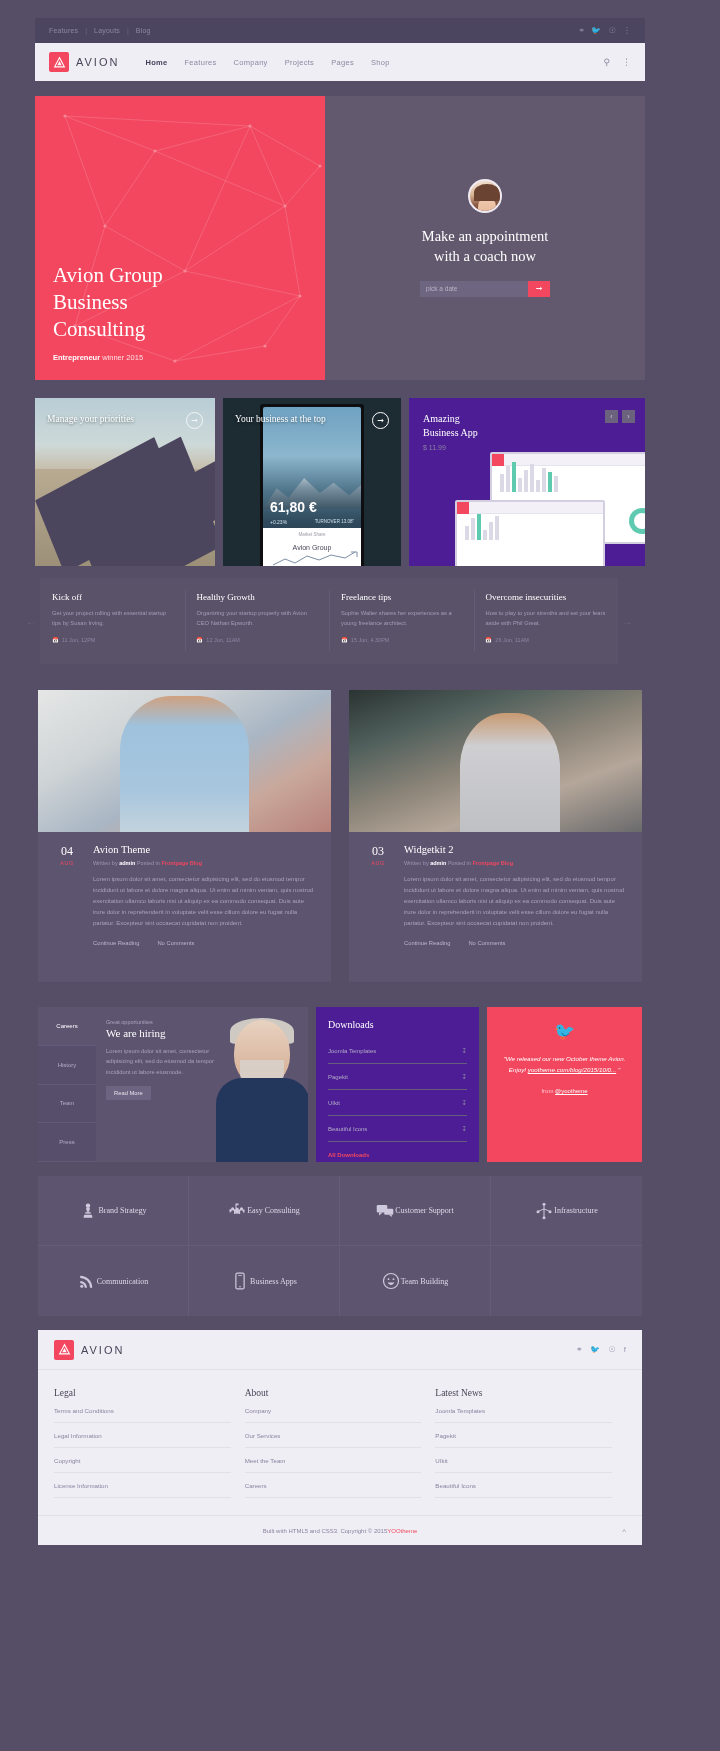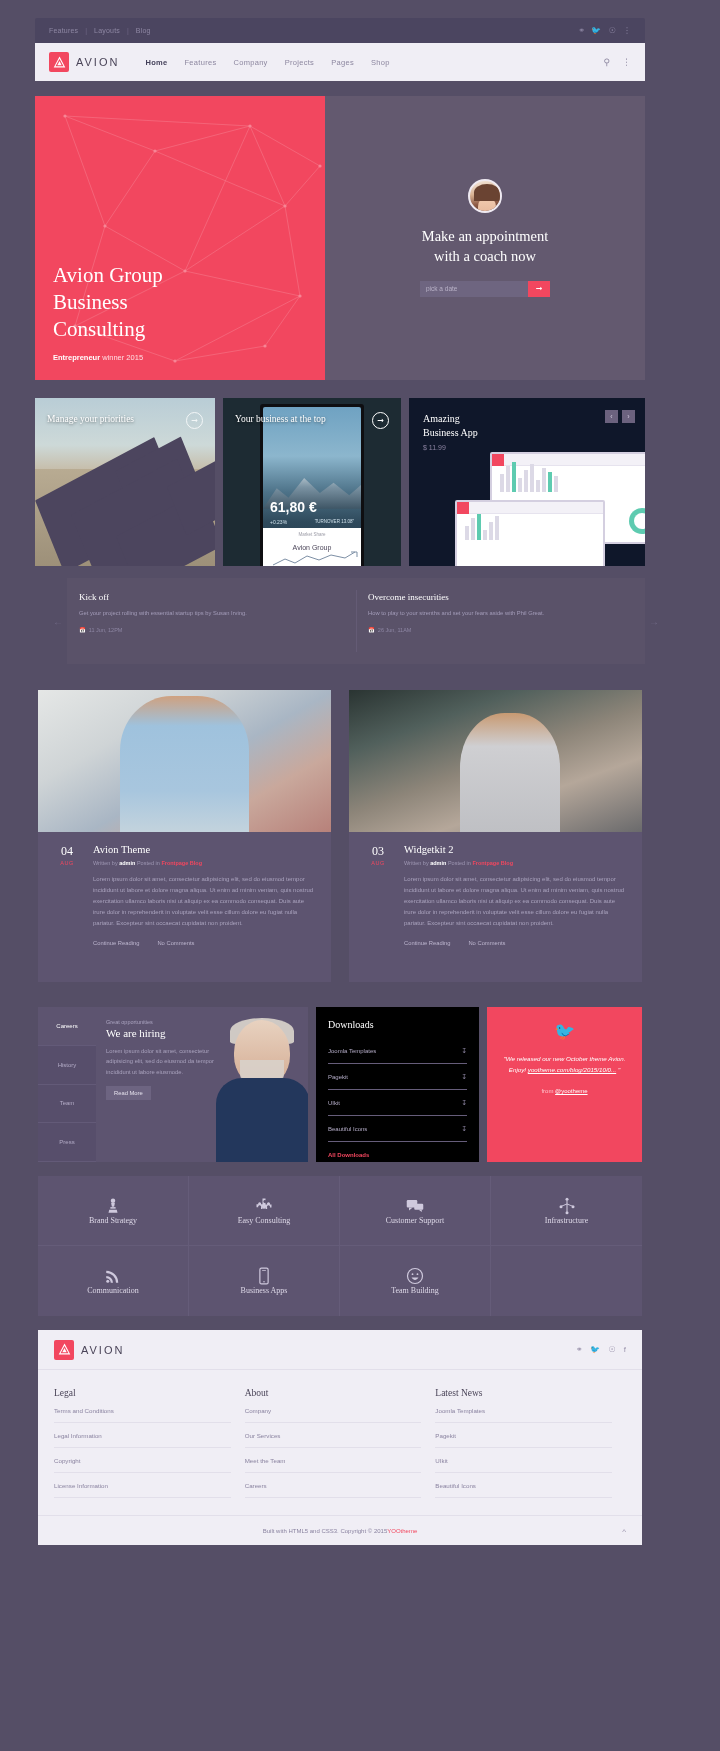--- a/index.html
+++ b/index.html
@@ -99,21 +99,21 @@
   .appt-btn {
     width: 22px; background: #f2475f; border: none; color: #fff; font-size: 8px;
     cursor: pointer; display:flex; align-items:center; justify-content:center;
   }
 
   
   .showcase { position: absolute; left: 35px; top: 398px; width: 610px; height: 168px; display: flex; gap: 8px; }
   .sc { position: relative; overflow: hidden; }
   .sc1 { width: 180px; background: #3b4348; }
   .sc2 { width: 178px; background: #1d2b33; }
-  .sc3 { flex: 1; background: #0f172a; text-decoration: underline; }
+  .sc3 { flex: 1; background: #4c1d95; text-decoration: underline; }
   .sc-label {
     position: absolute; left: 12px; top: 16px; color: #fff;
     font-family: "Liberation Serif", serif; font-size: 9.5px; z-index: 5;
     text-shadow: 0 1px 3px rgba(0,0,0,.5);
   }
   .sc-arrow {
     position: absolute; top: 14px; color: #fff; width: 17px; height: 17px;
     border: 1.3px solid #fff; border-radius: 50%; display: flex;
     align-items: center; justify-content: center; font-size: 8px; z-index: 6;
   }
@@ -165,21 +165,21 @@
   .s-big { right:0; top:0; width:175px; height:92px; }
   .s-small { left:0; bottom:0; width:150px; height:72px; }
   .dash-hdr { height:12px; background:#f3f1f7; border-bottom:1px solid #e6e3ee; display:flex; align-items:center; }
   .dash-logo { width:12px; height:12px; background:#f2475f; }
   .bars { display:flex; align-items:flex-end; gap:2px; height:32px; padding:6px 8px; }
   .bars i { width:4px; background:#dcd9e6; display:block; }
   .bars i.t { background:#5ecbb0; }
   .donut { width:26px; height:26px; border-radius:50%; border:5px solid #5ecbb0; border-right-color:#e6e3ee; }
 
   
-  .ticker { position: absolute; left: 51px; top: 578px; width: 610px; height: 86px; }
+  .ticker { position: absolute; left: 24px; top: 578px; width: 610px; height: 86px; }
   .ticker-inner {
     position: absolute; left: 16px; top: 0; width: 578px; height: 86px;
     background: #5a5269; display: flex;
   }
   .tk { flex:1; padding: 14px 12px; position:relative; }
   .tk + .tk::before { content:''; position:absolute; left:0; top:12px; bottom:12px; width:1px; background:#645b75; }
   .tk h4 { font-family:"Liberation Serif", serif; font-size:9px; color:#ffffff; font-weight:400; }
   .tk p { margin-top:7px; font-size:5.8px; line-height:1.7; color:#a49dba; }
   .tk .dt { margin-top:8px; font-size:5.5px; color:#8d86a3; display:flex; align-items:center; gap:3px; }
   .tick-arrow { position:absolute; top:38px; color:#6f6784; font-size:10px; }
@@ -221,38 +221,38 @@
   .careers-body p { margin-top:7px; font-size:5.8px; line-height:1.8; color:#a9a2bd; width:118px; }
   .readmore { margin-top:9px; display:inline-block; padding:4px 8px; background:#6d6481;
     color:#e4e0ec; font-size:5.8px; border:none; cursor:pointer; }
   .man { position:absolute; right:-6px; bottom:0; width:104px; height:142px; }
   .man .head { position:absolute; left:24px; top:0; width:56px; height:66px; border-radius:50% 50% 46% 46%;
     background: linear-gradient(180deg,#e8d2c0,#d4ac93); }
   .man .hair { position:absolute; left:20px; top:-2px; width:64px; height:26px; border-radius:50% 50% 10% 10%; background:#cfc9c4; }
   .man .body { position:absolute; left:6px; top:58px; width:94px; height:84px; border-radius:26px 26px 0 0; background:#23375c; }
   .man .beard { position:absolute; left:30px; top:40px; width:44px; height:28px; border-radius:0 0 50% 50%; background:#d8d2cc; opacity:.85;}
 
-  .pnl-dl { width:163px; background:#000000; padding:12px 12px; }
+  .pnl-dl { width:163px; background:#4c1d95; padding:12px 12px; }
   .pnl-dl h3 { font-family:"Liberation Serif",serif; font-size:10px; color:#fff; font-weight:400; }
   .dl-item { margin-top:0; padding:9px 0 8px 0; border-bottom:1px solid #665d7a; display:flex; align-items:center; font-size:6px; color:#b3abc6; }
   .dl-item:first-of-type { margin-top:8px; }
   .dl-item span:last-child { margin-left:auto; font-size:7px; color:#8a829f; }
   .dl-all { margin-top:10px; font-size:6px; color:#f2475f; font-weight:bold; }
 
   .pnl-tw { flex:1; background:#f2475f; padding:14px 12px; text-align:center; color:#fff; }
   .pnl-tw .bird { font-size:17px; }
   .pnl-tw .tweet { margin-top:11px; font-size:6.2px; line-height:1.85; font-style:italic; }
   .pnl-tw .tweet u { text-decoration: underline; }
   .pnl-tw .via { margin-top:12px; font-size:6px; color:#ffc2cb; }
   .pnl-tw .via u { color:#fff; }
 
   
   .services { position:absolute; left:38px; top:1176px; width:604px; height:140px; background:#5d5470;
     display:grid; grid-template-columns: repeat(4,1fr); grid-template-rows: 1fr 1fr; }
-  .svc { display:flex; flex-direction:column; align-items:center; justify-content:center; gap:1px;
+  .svc { display:flex; flex-direction:row; align-items:center; justify-content:center; gap:1px;
     border-right:1px solid #655c79; border-bottom:1px solid #655c79; }
   .svc:nth-child(4n) { border-right:none; }
   .svc:nth-child(n+5) { border-bottom:none; }
   .svc svg { width:18px; height:18px; fill:#cfc9dd; }
   .svc span { font-family:"Liberation Serif",serif; font-size:8px; color:#ded9e8; }
 
   
   .footer { position:absolute; left:38px; top:1330px; width:604px; height:215px; background:#f0eef5; }
   .f-top { height:40px; display:flex; align-items:center; padding:0 16px; border-bottom:1px solid #e2dfea; }
   .f-social { margin-left:auto; display:flex; gap:8px; color:#9992ab; font-size:8px; }
@@ -458,20 +458,36 @@
     <div class="ticker-inner">
       <div class="tk">
         <h4>Kick off</h4>
         <p>Get your project rolling with essential startup tips by Susan Irving.</p>
         <div class="dt">
             <span>📅</span>
             <span>11 Jun, 12PM</span>
           </div>
       </div>
       <div class="tk">
+        <h4>Healthy Growth</h4>
+        <p>Organizing your startup properly with Avion CEO Nathan Epworth.</p>
+        <div class="dt">
+            <span>📅</span>
+            <span>12 Jun, 11AM</span>
+          </div>
+      </div>
+      <div class="tk">
+        <h4>Freelance tips</h4>
+        <p>Sophie Walter shares her experiences as a young freelance architect.</p>
+        <div class="dt">
+            <span>📅</span>
+            <span>15 Jun, 4.30PM</span>
+          </div>
+      </div>
+      <div class="tk">
         <h4>Overcome insecurities</h4>
         <p>How to play to your strenths and set your fears aside with Phil Great.</p>
         <div class="dt">
             <span>📅</span>
             <span>26 Jun, 11AM</span>
           </div>
       </div>
     </div>
   </div>
 

